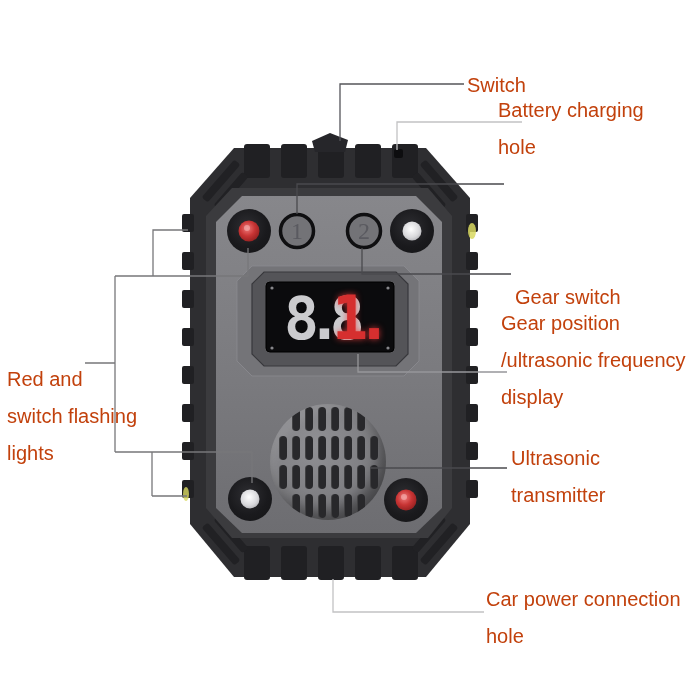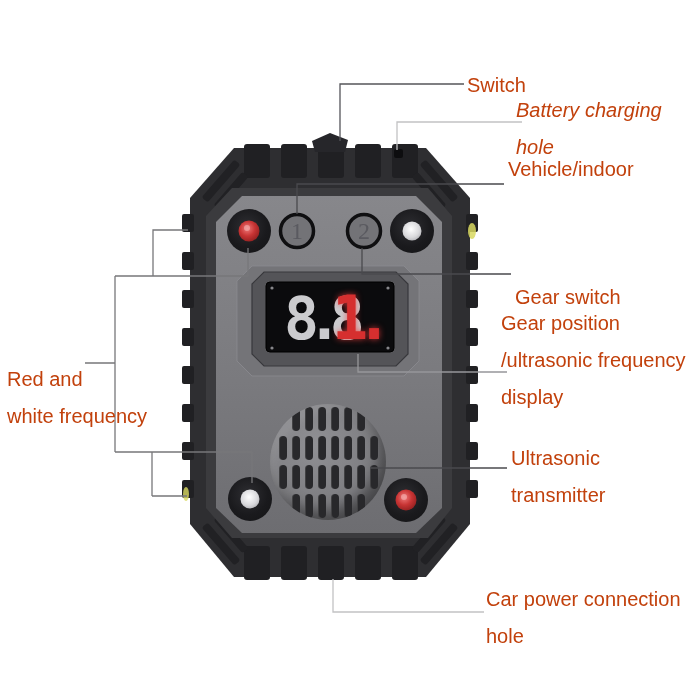--- a/index.html
+++ b/index.html
@@ -18,21 +18,21 @@
   
   .screen-overlay{position:absolute;left:266px;top:282px;width:128px;height:70px;z-index:2;}
   .ghost-digits{position:absolute;left:18px;top:8px;font-family:"DejaVu Sans Mono",monospace;font-weight:bold;
     font-size:58px;line-height:1;letter-spacing:-12px;color:#dcdcdf;opacity:.92;}
   .active-digit{position:absolute;left:66px;top:6px;font-family:"DejaVu Sans Mono",monospace;font-weight:bold;
     font-size:60px;line-height:1;letter-spacing:-12px;color:#d62f2f;text-shadow:0 0 6px rgba(235,60,60,.8);}
   
   .lbl{position:absolute;z-index:4;font-size:20px;line-height:37px;color:#c2410c;white-space:nowrap;}
   .lbl div{height:37px;}
   .lbl-switch{left:467px;top:67px;}
-  .lbl-battery{left:516px;top:92px;font-style:italic;}
+  .lbl-battery{left:498px;top:92px;}
   .lbl-mode{left:508px;top:151px;}
   .lbl-gear{left:515px;top:259px;margin-top:20px;}
   .lbl-geardisp{left:501px;top:305px;}
   .lbl-trans{left:511px;top:440px;}
   .lbl-carpower{left:486px;top:581px;}
   .lbl-flash{left:7px;top:325px;margin-top:36px;}
 </style>
 </head>
 <body>
 
@@ -219,21 +219,20 @@
   <div class="lbl lbl-switch">
     <div>Switch</div>
   </div>
 
   <div class="lbl lbl-battery">
     <div>Battery charging</div>
     <div>hole</div>
   </div>
 
   <div class="lbl lbl-mode">
-    <div>Vehicle/indoor</div>
   </div>
 
   <div class="lbl lbl-gear">
     <div>Gear switch</div>
   </div>
 
   <div class="lbl lbl-trans">
     <div>Ultrasonic</div>
     <div>transmitter</div>
   </div>
@@ -244,16 +243,17 @@
     <div>display</div>
   </div>
 
   <div class="lbl lbl-carpower">
     <div>Car power connection</div>
     <div>hole</div>
   </div>
 
   <div class="lbl lbl-flash">
     <div>Red and</div>
-    <div>white frequency</div>
+    <div>switch flashing</div>
+    <div>lights</div>
   </div>
 
 </div>
 
 </body></html>

